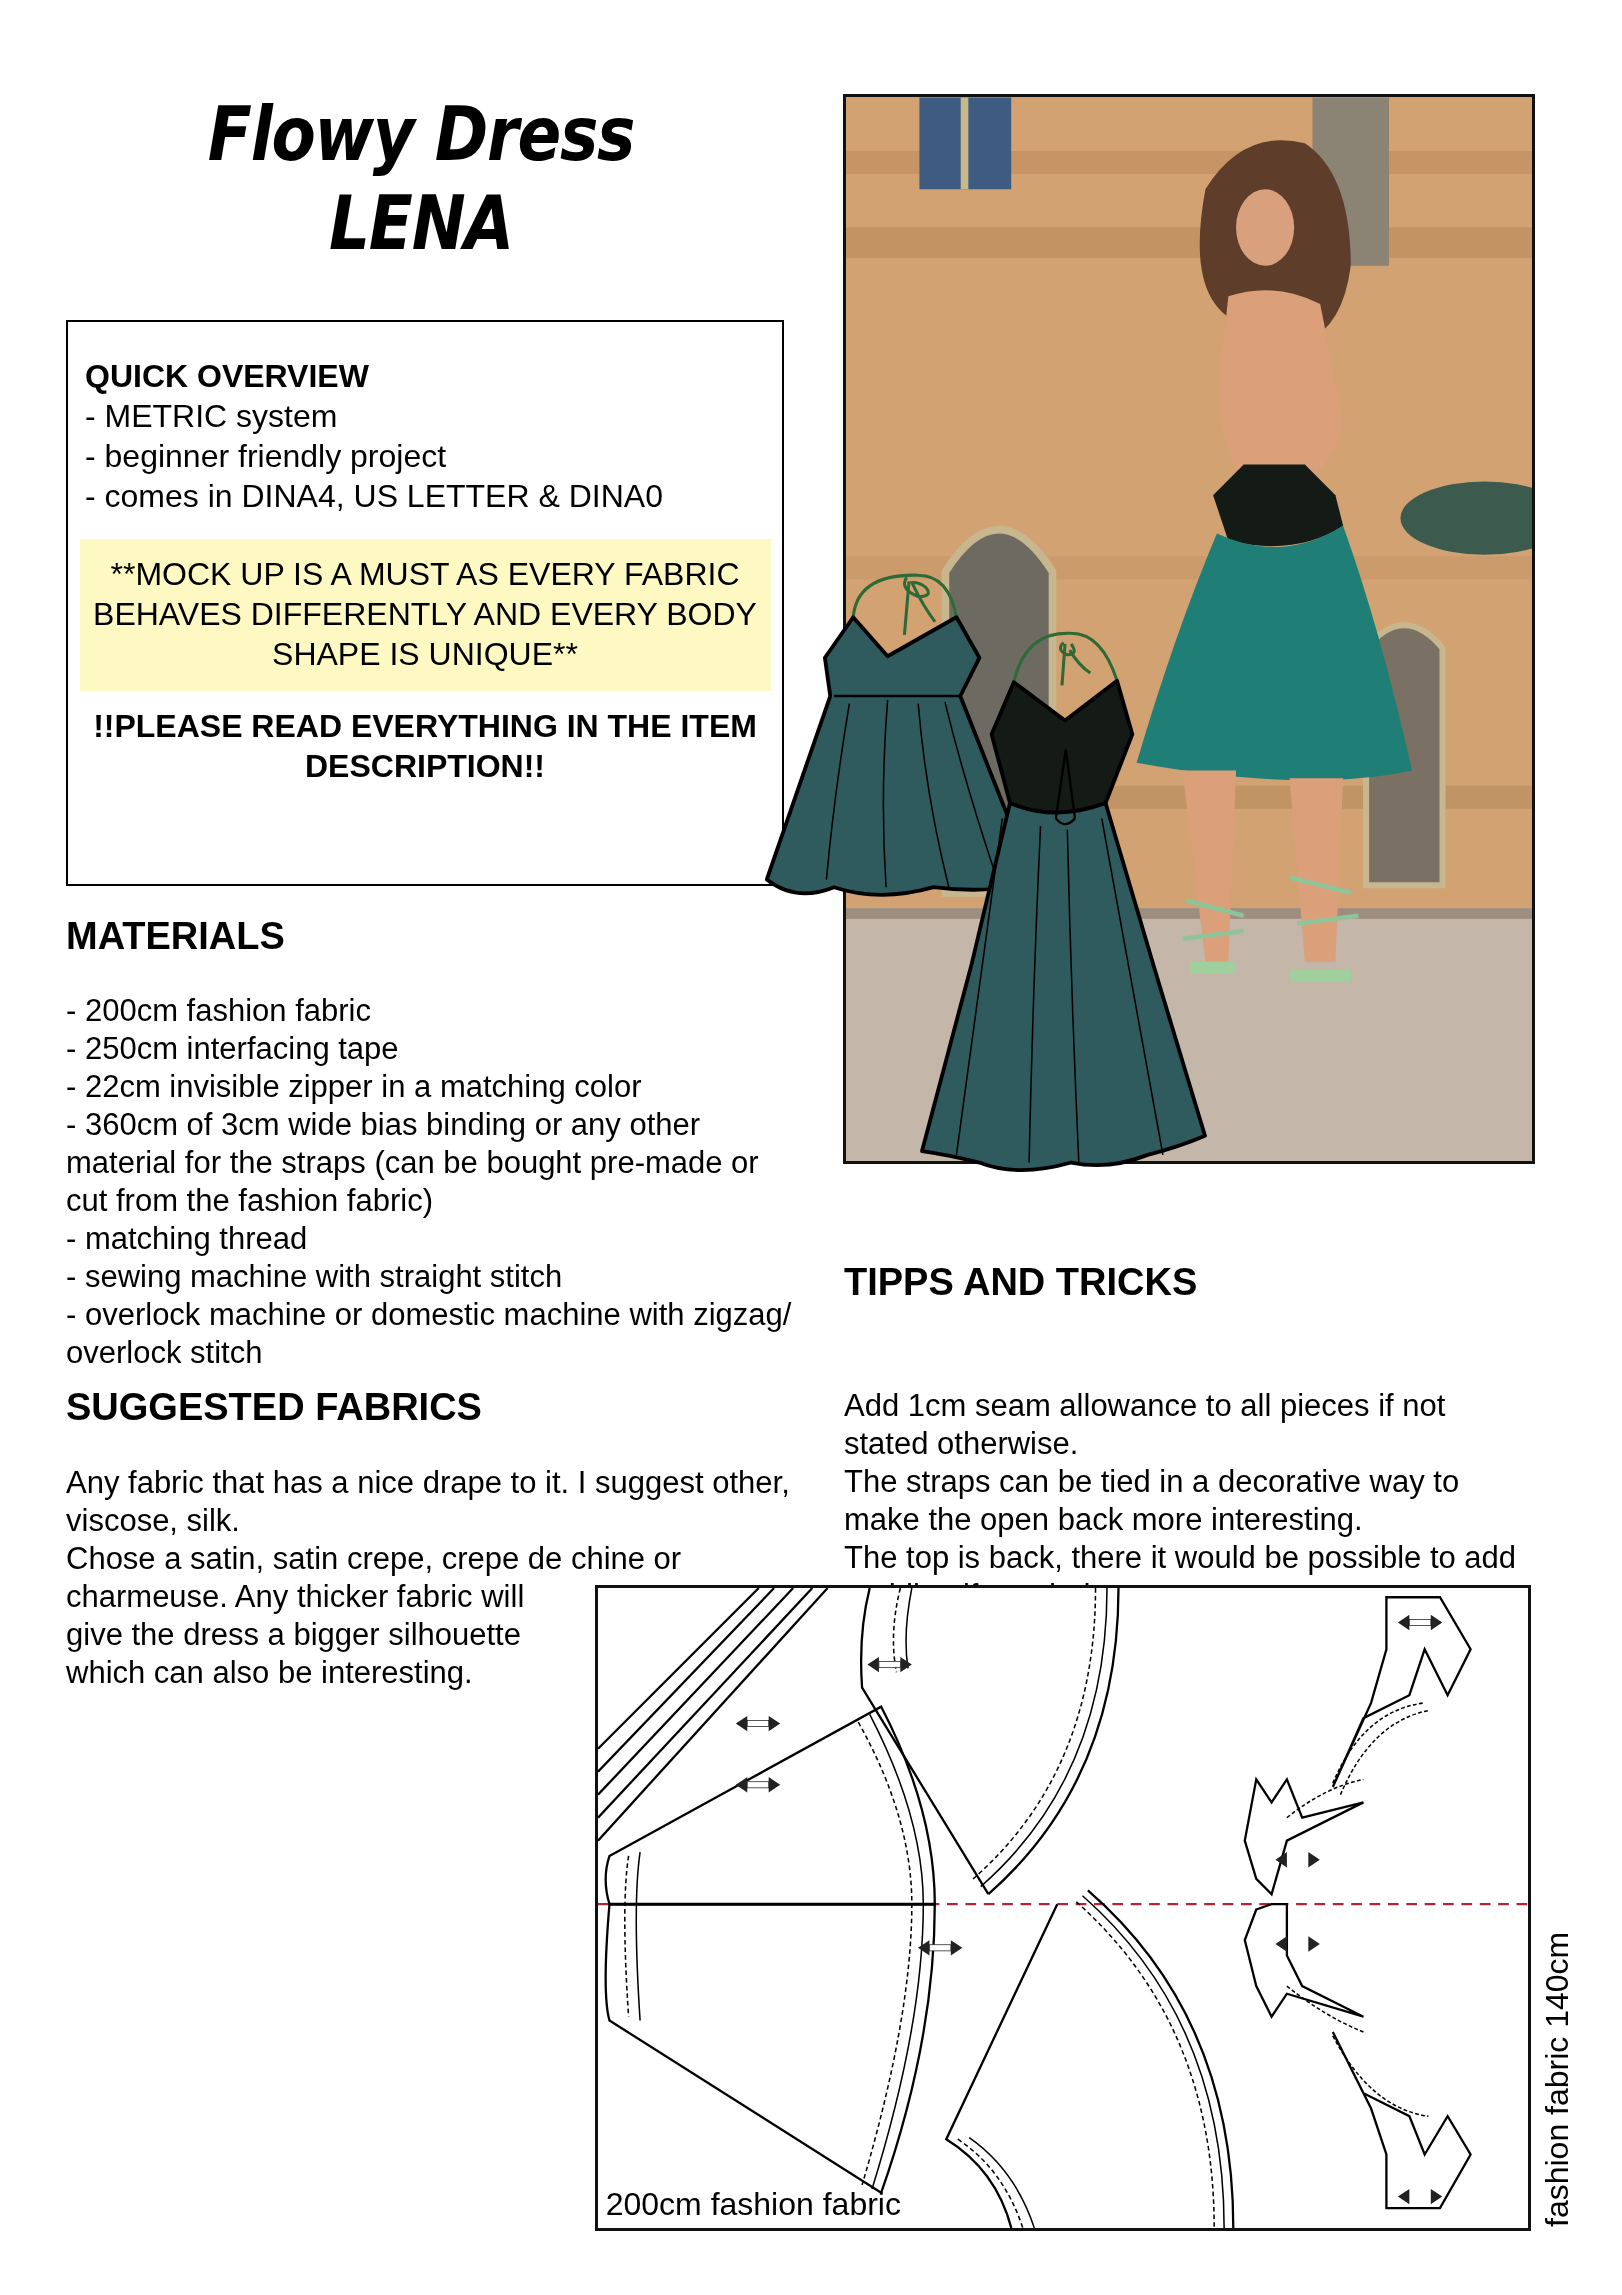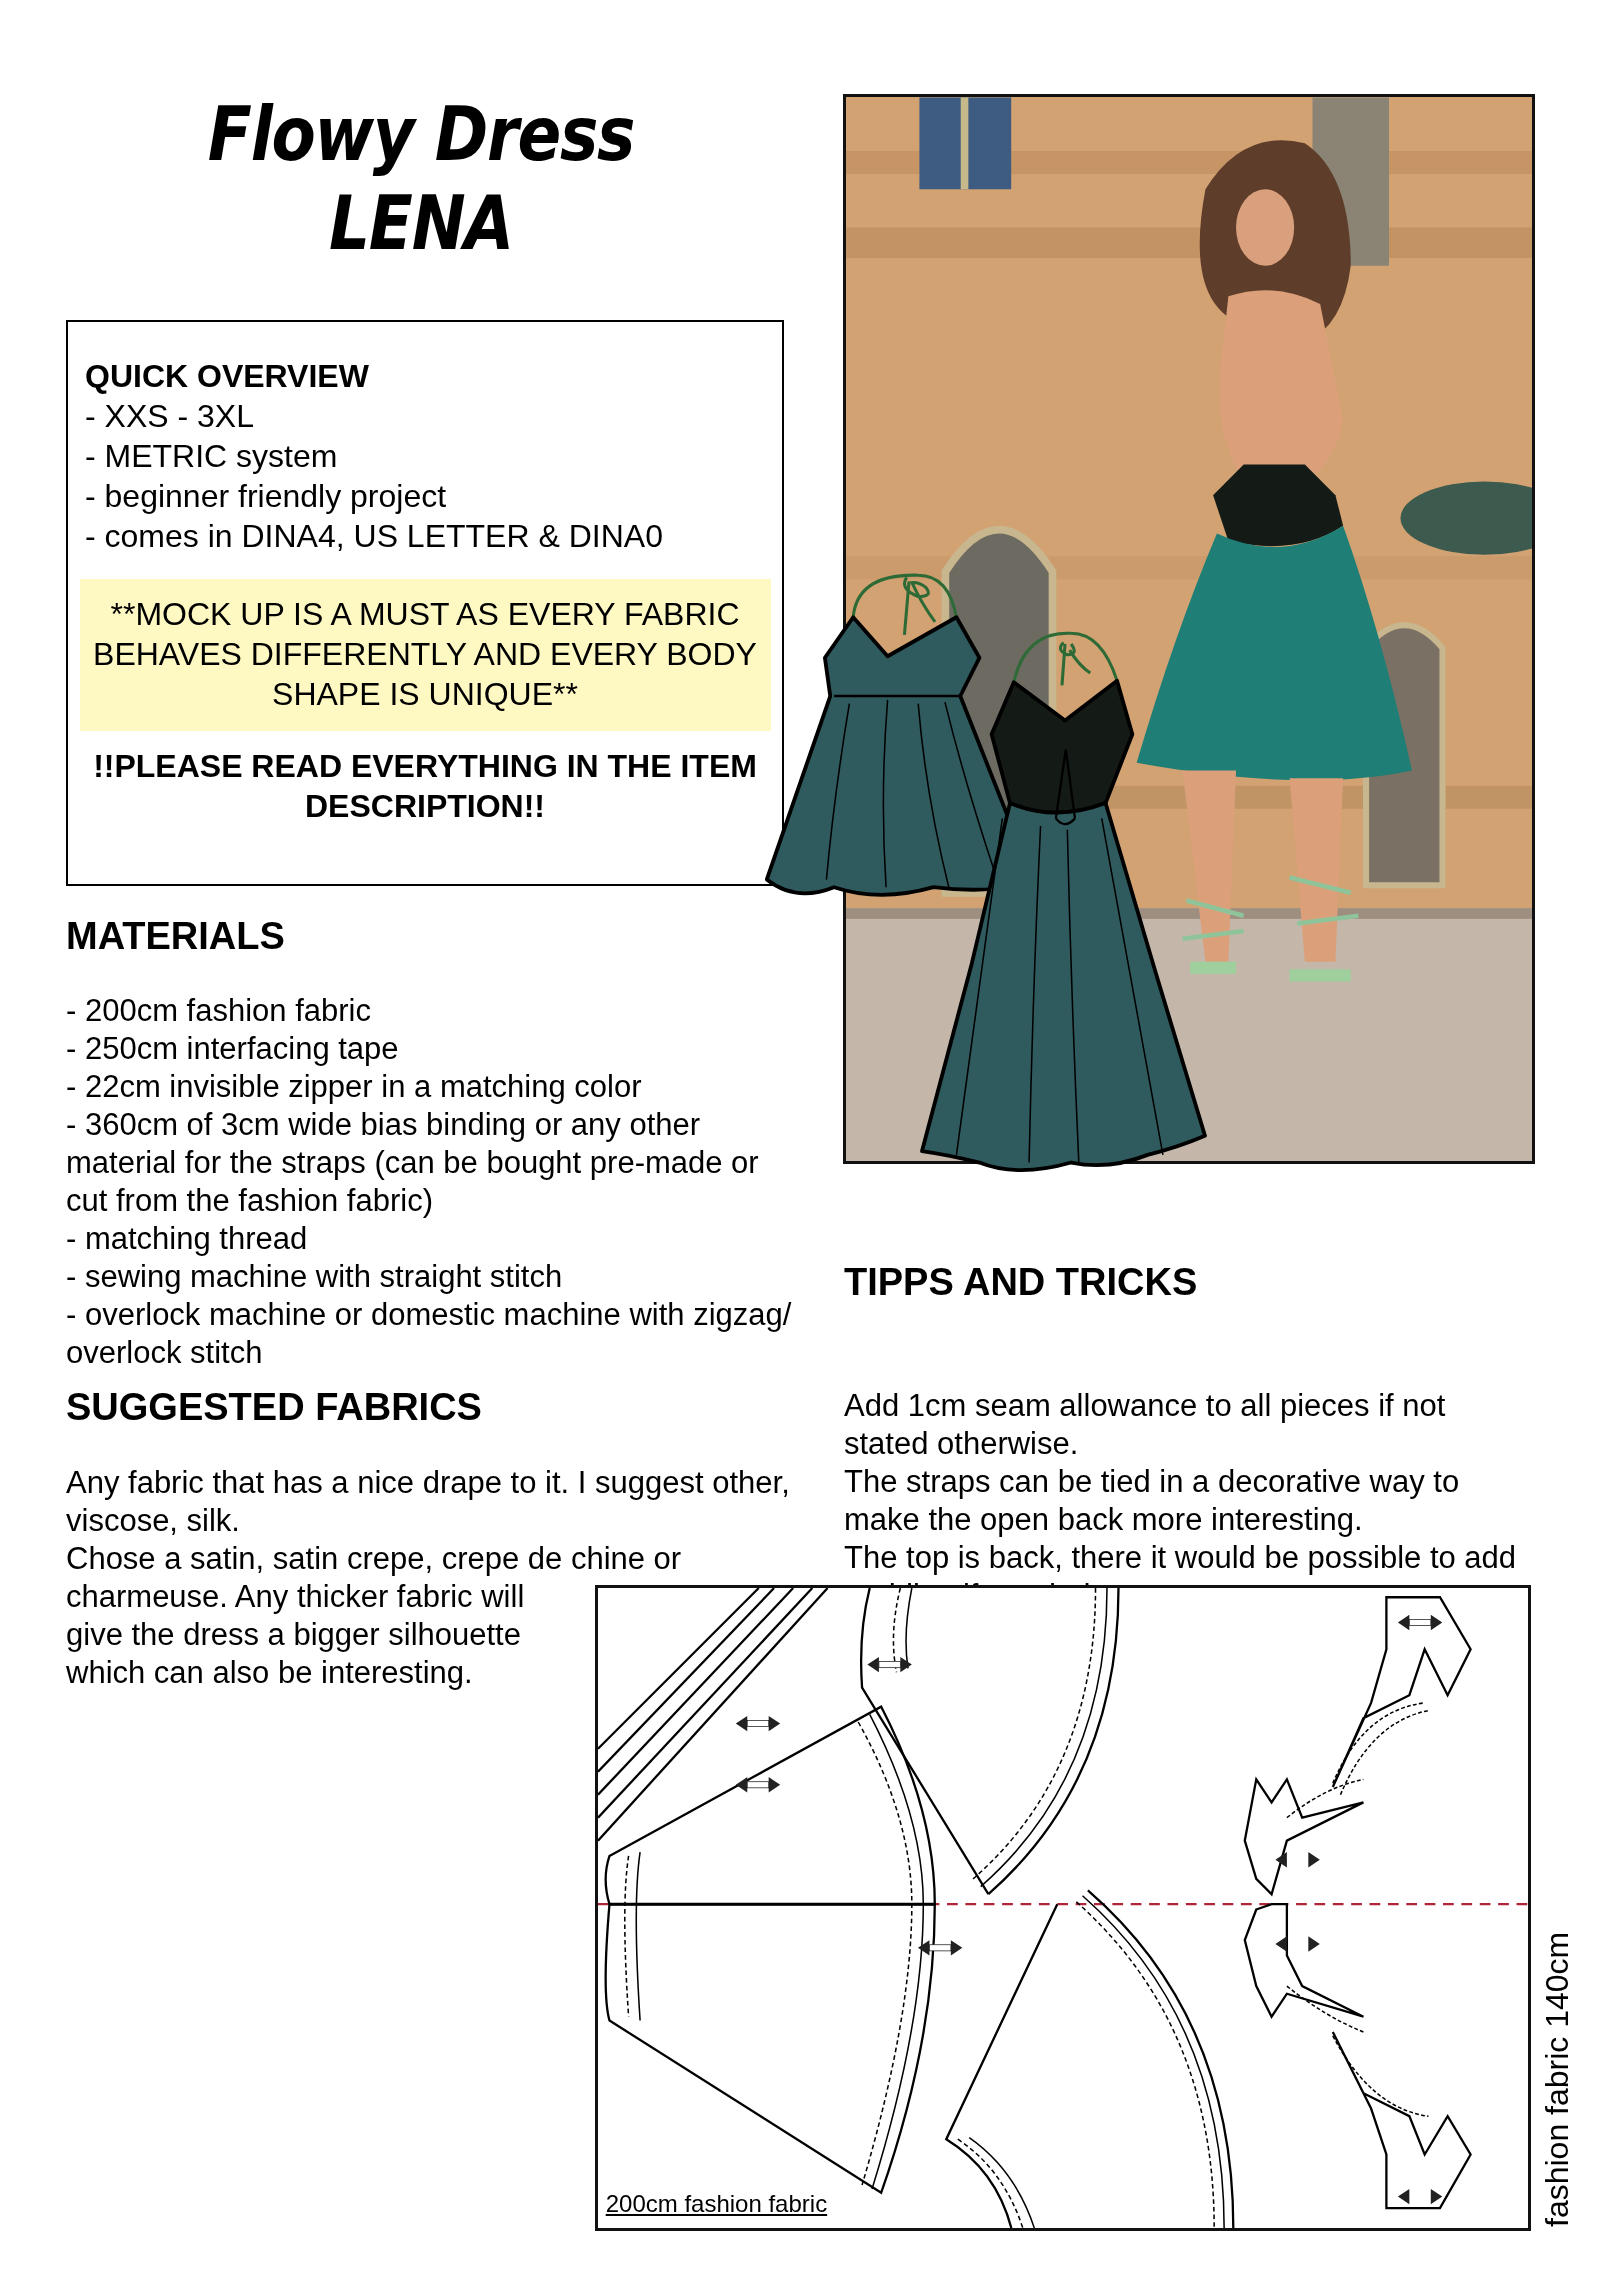--- a/index.html
+++ b/index.html
@@ -41,38 +41,37 @@
   .photo svg { position: absolute; left: 0; top: 0; }
 
   .sketch { position: absolute; left: 765px; top: 566px; width: 467px; height: 673px; }
 
   .layout {
     position: absolute; left: 595px; top: 1585px; width: 936px; height: 646px;
     border: 3.1px solid #111; background: #fff; overflow: hidden;
   }
   .layout svg { position: absolute; left: 0; top: 0; }
   .layout .len-label {
-    position: absolute; left: 7.7px; bottom: 4.6px; font-size: 24px; line-height: 38px; text-decoration: underline;
+    position: absolute; left: 7.7px; bottom: 4.6px; font-size: 32px; line-height: 38px;
   }
   .width-label {
     position: absolute; left: 1538px; top: 2227px; font-size: 32px; line-height: 38px;
     transform: rotate(-90deg); transform-origin: left top; white-space: nowrap;
   }
 </style>
 </head>
 <body>
 
 <div class="title">
   <span class="line">Flowy Dress</span>
   <span class="line">LENA</span>
 </div>
 
 <div class="overview">
   <div class="head">QUICK OVERVIEW</div>
-  <div class="item">- XXS - 3XL</div>
   <div class="item">- METRIC system</div>
   <div class="item">- beginner friendly project</div>
   <div class="item">- comes in DINA4, US LETTER &amp; DINA0</div>
   <div class="warn">
     <div>**MOCK UP IS A MUST AS EVERY FABRIC</div>
     <div>BEHAVES DIFFERENTLY AND EVERY BODY</div>
     <div>SHAPE IS UNIQUE**</div>
   </div>
   <div class="please">
     <div>!!PLEASE READ EVERYTHING IN THE ITEM</div>

